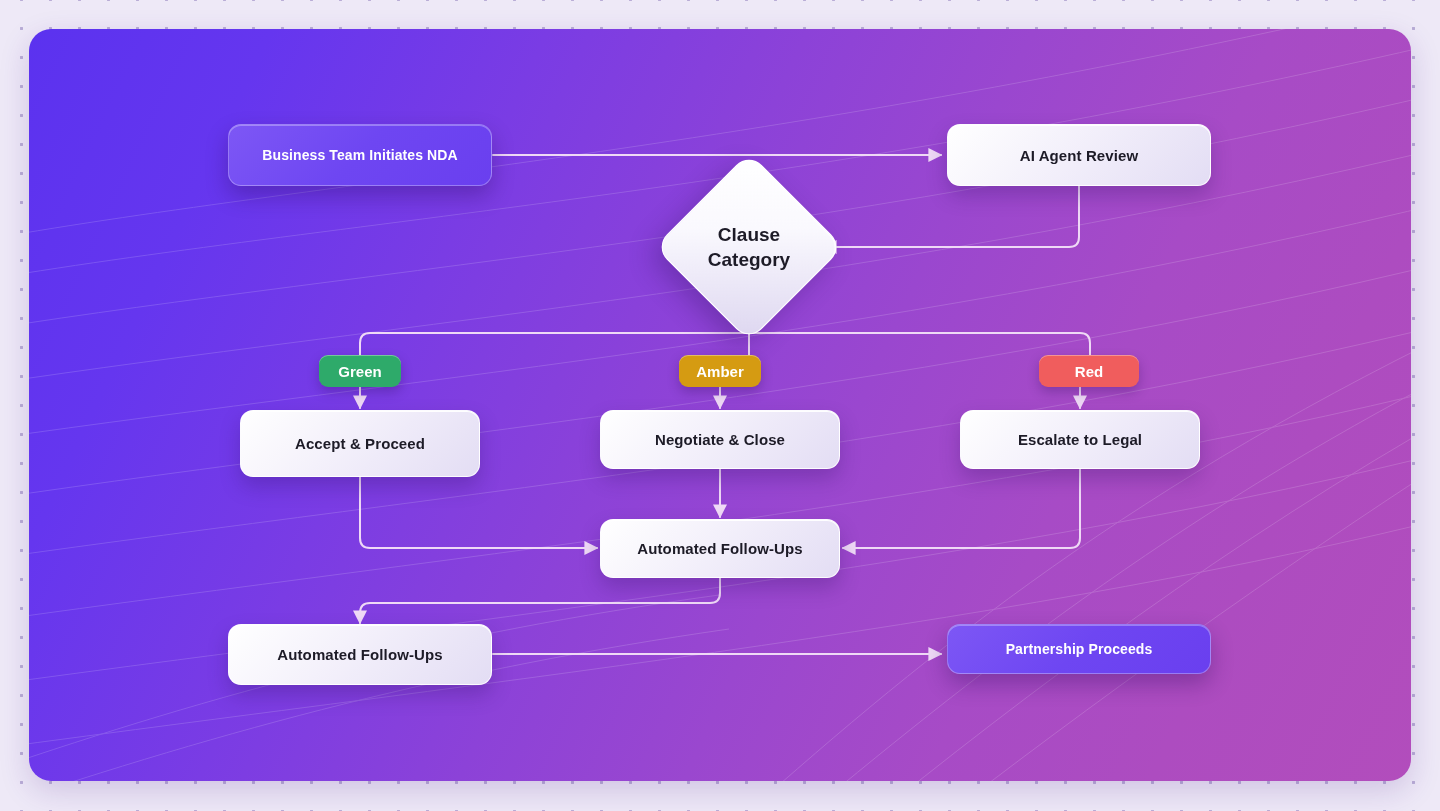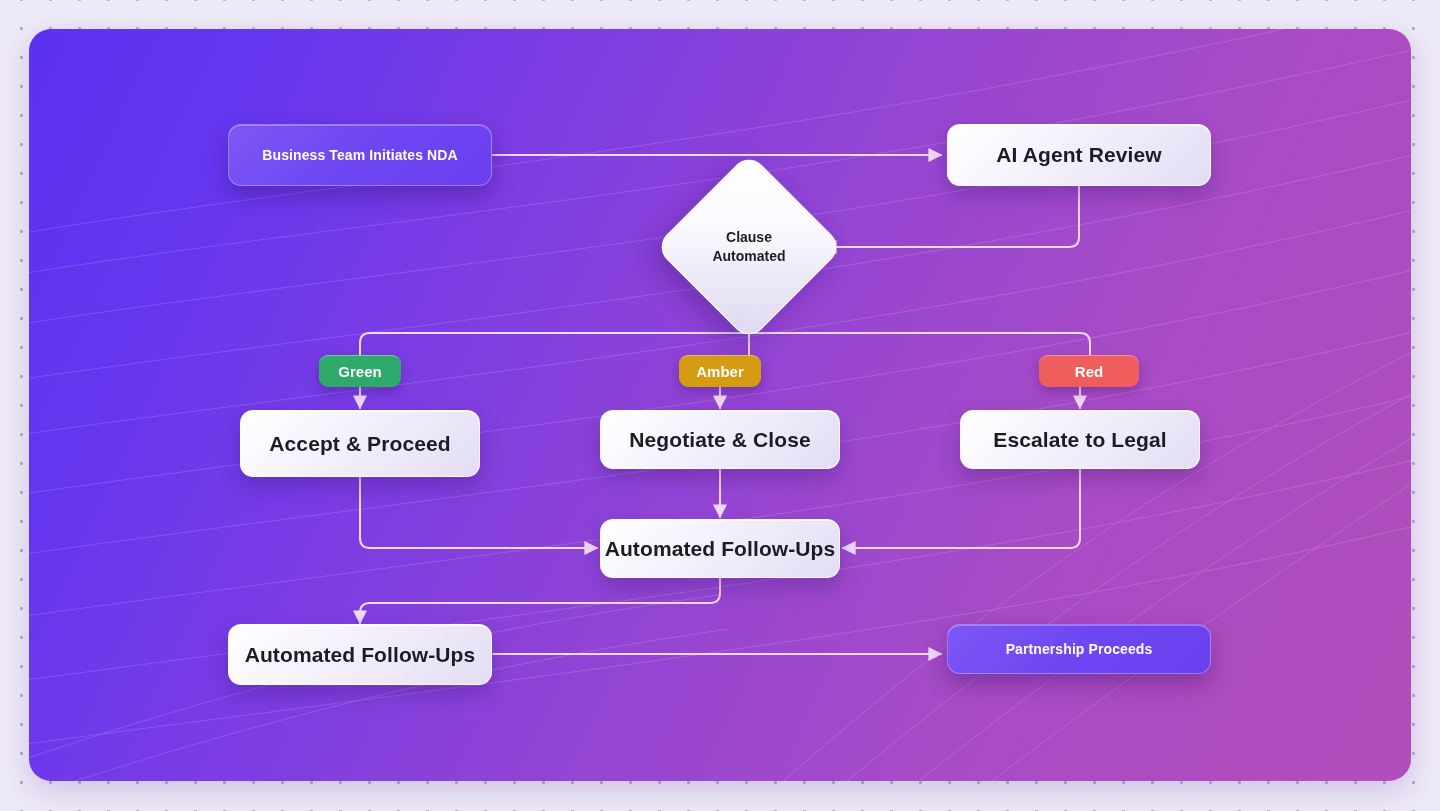--- a/index.html
+++ b/index.html
@@ -43,21 +43,21 @@
     display:flex; align-items:center; justify-content:center;
     text-align:center;
     border-radius:13px;
     letter-spacing:.1px;
   }
 
   
   .node.light {
     background:linear-gradient(135deg,#ffffff 0%,#f4f1fb 42%,#e3ddf4 100%);
     color:#1d1b27;
-    font-size:21px; font-weight:700;
+    font-size:15px; font-weight:700;
     border:1px solid rgba(255,255,255,.85);
     box-shadow:0 10px 20px rgba(45,15,95,.26),
                inset 0 1px 0 rgba(255,255,255,.95);
   }
   
   .node.accent {
     background:linear-gradient(135deg,#7d57f5 0%,#6e46f2 50%,#6a3fef 100%);
     color:#ffffff;
     font-size:14px; font-weight:700;
     border:1px solid rgba(255,255,255,.30);
@@ -73,21 +73,21 @@
     border-radius:18px;
     background:linear-gradient(135deg,#ffffff 0%,#faf9fe 40%,#ddd6f0 100%);
     border:1px solid rgba(255,255,255,.9);
     box-shadow:0 12px 26px rgba(45,15,95,.30),
                inset 0 1px 0 rgba(255,255,255,.95);
   }
   .diamond-label {
     position:absolute; inset:0;
     display:flex; flex-direction:column;
     align-items:center; justify-content:center;
-    color:#1d1b27; font-size:14px; font-weight:700; line-height:1.33;
+    color:#1d1b27; font-size:19px; font-weight:700; line-height:1.33;
   }
 
   
   .badge {
     position:absolute;
     display:flex; align-items:center; justify-content:center;
     border-radius:9px;
     color:#fff; font-size:15px; font-weight:700;
     box-shadow:0 5px 12px rgba(40,10,80,.28),
                inset 0 1px 0 rgba(255,255,255,.34);
@@ -162,21 +162,21 @@
     </div>
 
     <div class="node light" style="left:918px; top:95px; width:264px; height:62px;">
       <span>AI Agent Review</span>
     </div>
 
     <div class="diamond-wrap" style="left:653px; top:151px; width:134px; height:134px;">
       <div class="diamond-shape"></div>
       <div class="diamond-label">
         <span>Clause</span>
-        <span>Automated</span>
+        <span>Category</span>
       </div>
     </div>
 
     <div class="badge" style="left:290px; top:326px; width:82px; height:32px; background:#2eaa6a;">
       <span>Green</span>
     </div>
     <div class="badge" style="left:650px; top:326px; width:82px; height:32px; background:#d59b12;">
       <span>Amber</span>
     </div>
     <div class="badge" style="left:1010px; top:326px; width:100px; height:32px; background:#f05d5d;">

